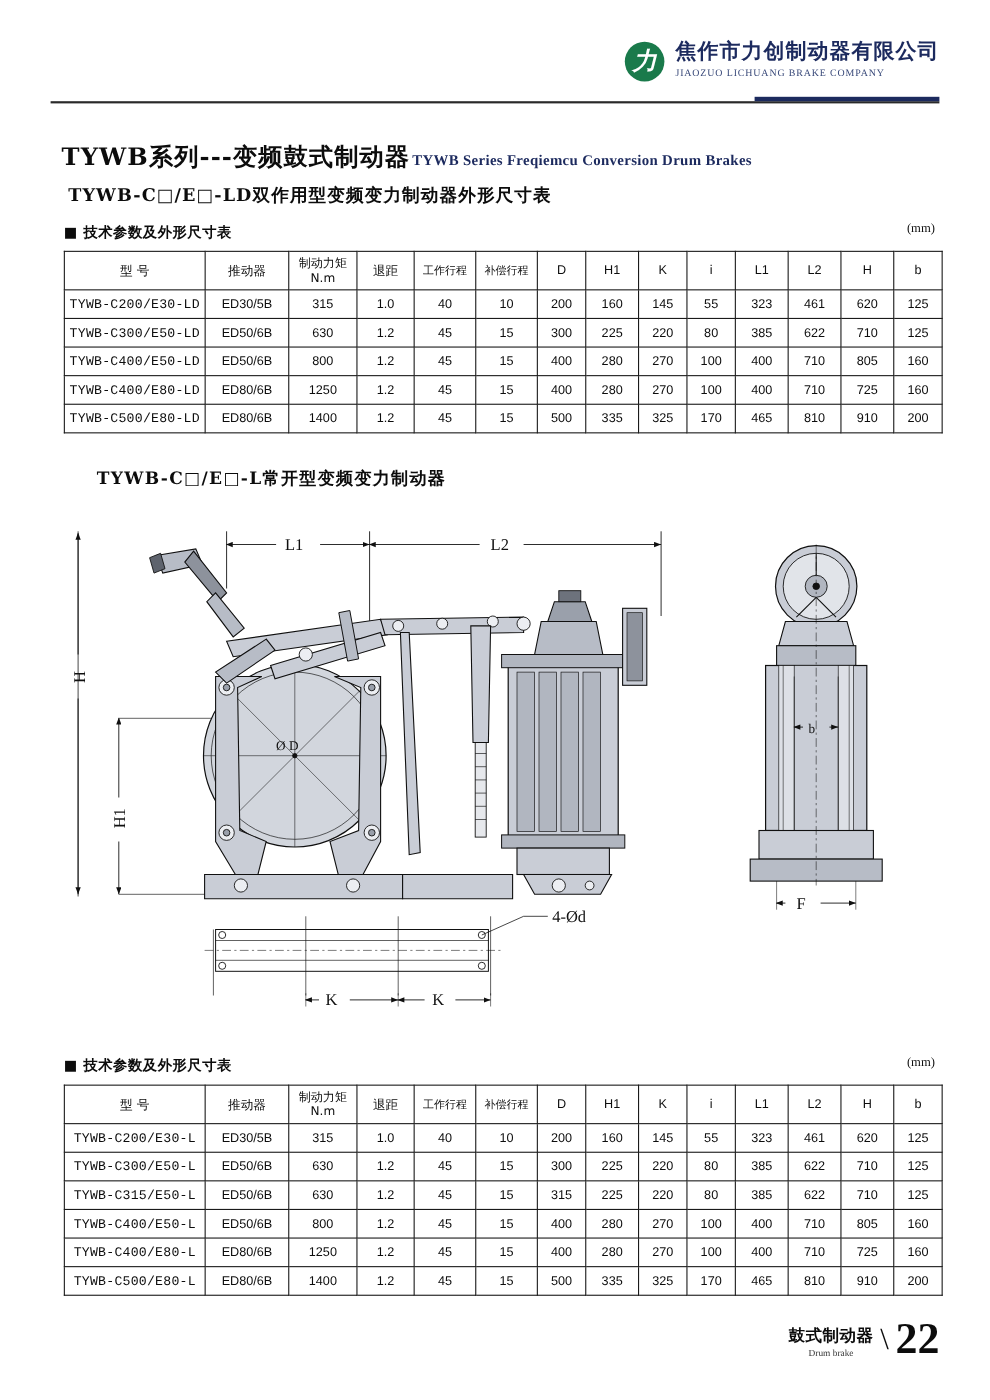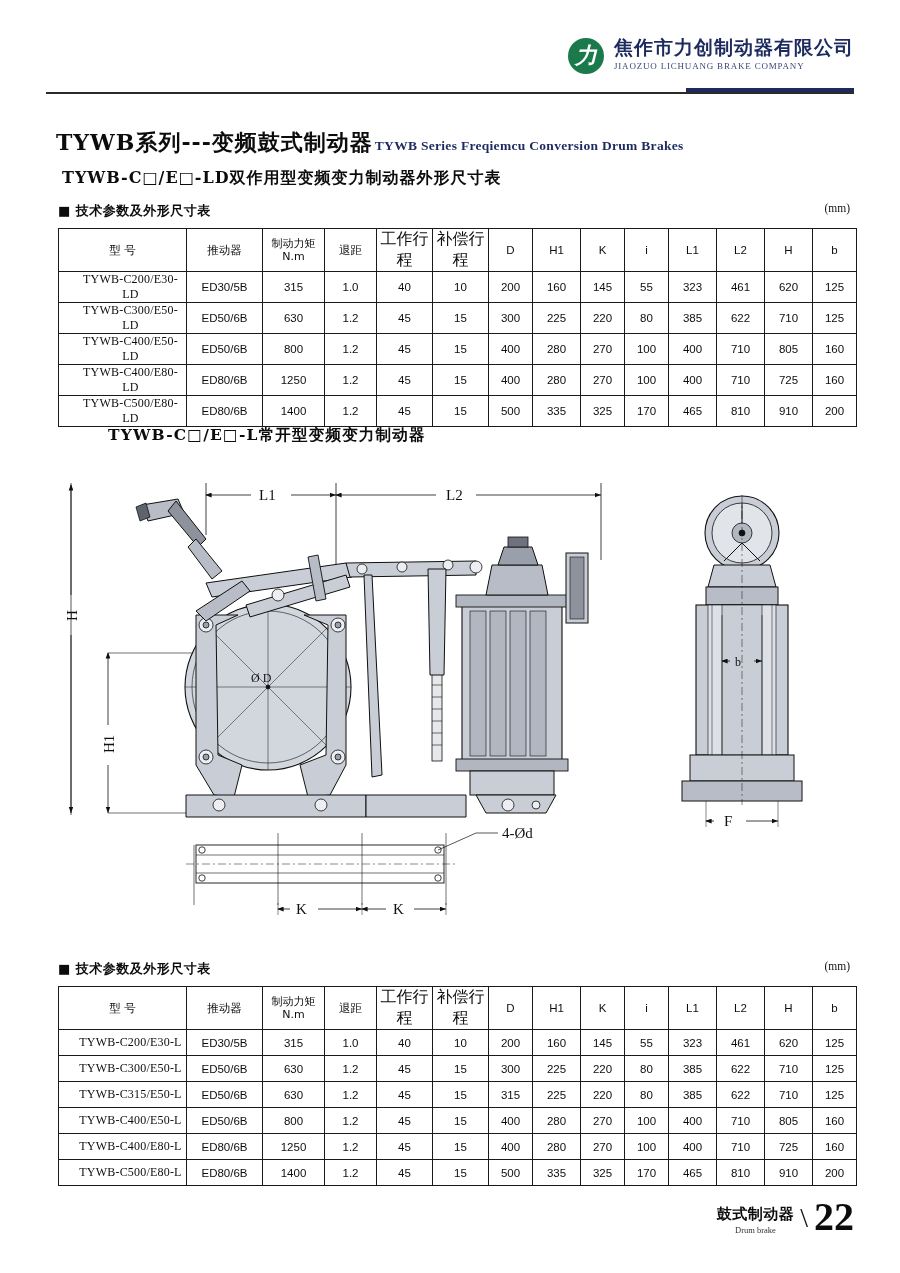--- a/index.html
+++ b/index.html
@@ -149,33 +149,32 @@
   table.spec th.cn, table.spec td.cn {
     font-family: "DejaVu Sans", sans-serif;
   }
   table.spec th .two-line {
     display: block;
     line-height: 13px;
     font-family: "DejaVu Sans", sans-serif;
     font-size: 11px;
   }
   table.spec th.small, table.spec td.small {
-    font-size: 16px;
+    font-size: 10px;
   }
   table.spec td.model {
-    font-family: Liberation Serif, serif;
+    font-family: Liberation Mono, monospace;
     font-size: 12px;
     letter-spacing: 0.2px;
-    padding-left: 16px;
   }
 
   
   .mid-heading {
     position: absolute;
-    left: 108px;
+    left: 88px;
     top: 425px;
     font-family: "DejaVu Serif", serif;
     font-size: 15.5px;
     font-weight: bold;
     letter-spacing: 1.2px;
     color: #0c0c0c;
   }
 
   
   .drawing {

